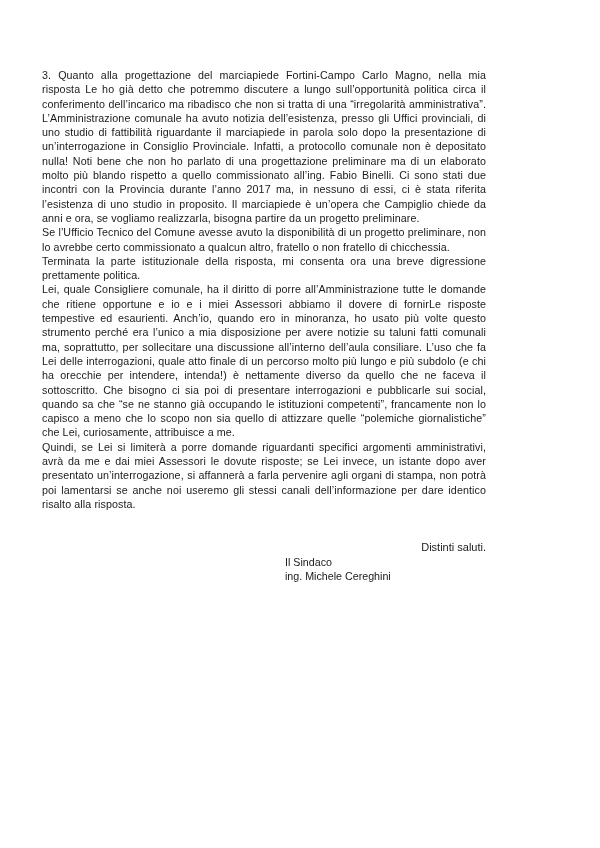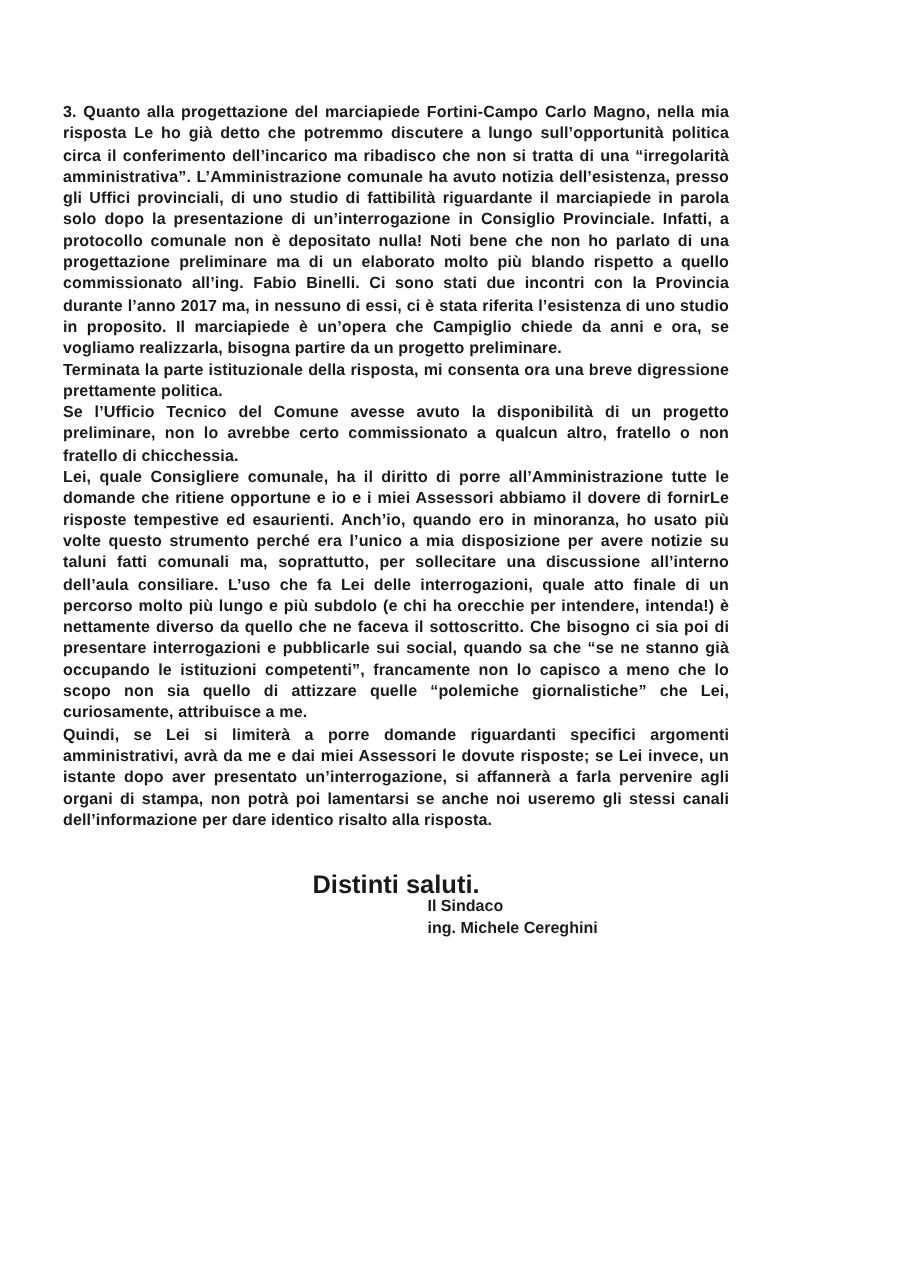--- a/index.html
+++ b/index.html
@@ -14,55 +14,54 @@
     color: #1a1a1a;
     overflow: hidden;
   }
   .page {
     box-sizing: border-box;
     width: 529px;
     height: 848px;
     padding: 68px 43px 0 42px;
     background: #ffffff;
     overflow: hidden;
-    font-weight: bold;
   }
   .para {
     margin: 0;
     font-size: 10.7px;
     line-height: 14.3px;
     text-align: justify;
     text-justify: inter-word;
     letter-spacing: 0.1px;
   }
   .closing {
     margin: 29px 0 0 0;
-    font-size: 17px;
+    font-size: 11px;
     line-height: 14.3px;
-    text-align: center;
+    text-align: right;
   }
   .signature {
     width: 300px;
     margin-left: 243px;
     text-align: left;
     font-size: 10.7px;
     line-height: 14.3px;
   }
   .sig-role, .sig-name {
     white-space: nowrap;
   }
 </style>
 </head>
 <body>
 
 <div class="page">
   <div class="letter-body">
     <p class="para">3. Quanto alla progettazione del marciapiede Fortini-Campo Carlo Magno, nella mia risposta Le ho già detto che potremmo discutere a lungo sull’opportunità politica circa il conferimento dell’incarico ma ribadisco che non si tratta di una “irregolarità amministrativa”. L’Amministrazione comunale ha avuto notizia dell’esistenza, presso gli Uffici provinciali, di uno studio di fattibilità riguardante il marciapiede in parola solo dopo la presentazione di un’interrogazione in Consiglio Provinciale. Infatti, a protocollo comunale non è depositato nulla! Noti bene che non ho parlato di una progettazione preliminare ma di un elaborato molto più blando rispetto a quello commissionato all’ing. Fabio Binelli. Ci sono stati due incontri con la Provincia durante l’anno 2017 ma, in nessuno di essi, ci è stata riferita l’esistenza di uno studio in proposito. Il marciapiede è un’opera che Campiglio chiede da anni e ora, se vogliamo realizzarla, bisogna partire da un progetto preliminare.</p>
+    <p class="para">Se l’Ufficio Tecnico del Comune avesse avuto la disponibilità di un progetto preliminare, non lo avrebbe certo commissionato a qualcun altro, fratello o non fratello di chicchessia.</p>
     <p class="para">Terminata la parte istituzionale della risposta, mi consenta ora una breve digressione prettamente politica.</p>
-    <p class="para">Se l’Ufficio Tecnico del Comune avesse avuto la disponibilità di un progetto preliminare, non lo avrebbe certo commissionato a qualcun altro, fratello o non fratello di chicchessia.</p>
     <p class="para">Lei, quale Consigliere comunale, ha il diritto di porre all’Amministrazione tutte le domande che ritiene opportune e io e i miei Assessori abbiamo il dovere di fornirLe risposte tempestive ed esaurienti. Anch’io, quando ero in minoranza, ho usato più volte questo strumento perché era l’unico a mia disposizione per avere notizie su taluni fatti comunali ma, soprattutto, per sollecitare una discussione all’interno dell’aula consiliare. L’uso che fa Lei delle interrogazioni, quale atto finale di un percorso molto più lungo e più subdolo (e chi ha orecchie per intendere, intenda!) è nettamente diverso da quello che ne faceva il sottoscritto. Che bisogno ci sia poi di presentare interrogazioni e pubblicarle sui social, quando sa che “se ne stanno già occupando le istituzioni competenti”, francamente non lo capisco a meno che lo scopo non sia quello di attizzare quelle “polemiche giornalistiche” che Lei, curiosamente, attribuisce a me.</p>
     <p class="para">Quindi, se Lei si limiterà a porre domande riguardanti specifici argomenti amministrativi, avrà da me e dai miei Assessori le dovute risposte; se Lei invece, un istante dopo aver presentato un’interrogazione, si affannerà a farla pervenire agli organi di stampa, non potrà poi lamentarsi se anche noi useremo gli stessi canali dell’informazione per dare identico risalto alla risposta.</p>
     <p class="closing">Distinti saluti.</p>
     <div class="signature">
       <div class="sig-role">Il Sindaco</div>
       <div class="sig-name">ing. Michele Cereghini</div>
     </div>
   </div>
 </div>
 

